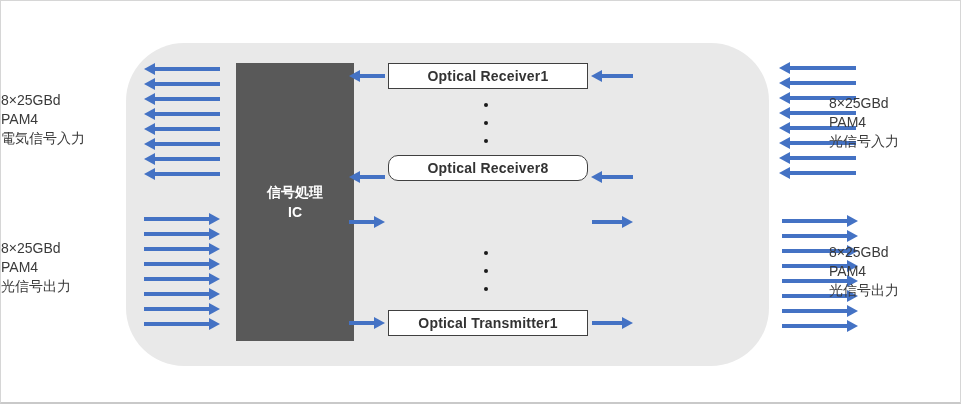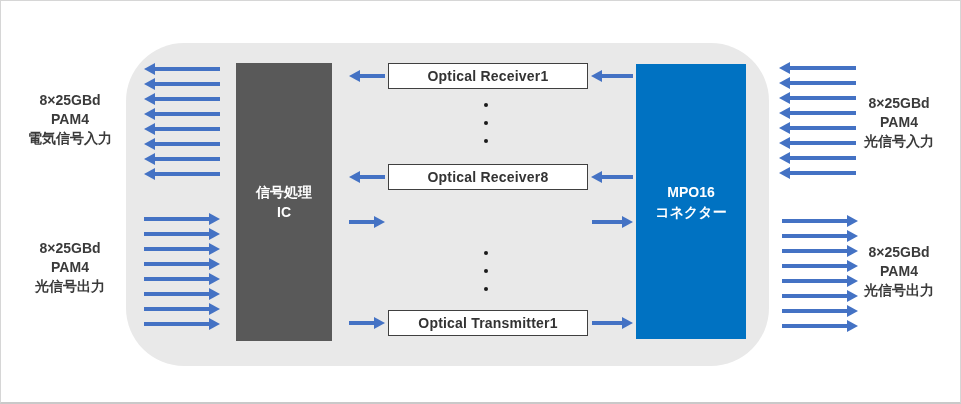--- a/index.html
+++ b/index.html
@@ -27,21 +27,21 @@
     position:absolute;
     left:125px;top:42px;width:643px;height:323px;
     background:var(--module-bg);
     border-radius:58px;
   }
   .chipbox{
     position:absolute;
     display:flex;flex-direction:column;align-items:center;justify-content:center;
     color:#ffffff;font-size:14px;font-weight:700;line-height:20px;text-align:center;
   }
-  .ic-box{left:235px;top:62px;width:96px;height:278px;background:var(--ic-bg);}
+  .ic-box{left:235px;top:62px;width:118px;height:278px;background:var(--ic-bg);}
   .mpo-box{left:635px;top:63px;width:110px;height:275px;background:var(--mpo-bg);}
   .obox{
     position:absolute;
     left:387px;width:200px;height:26px;
     background:#ffffff;
     border:1.5px solid var(--box-border);
     display:flex;align-items:center;justify-content:center;
     font-size:14px;font-weight:600;color:#333333;letter-spacing:0.2px;
   }
   .h-arrow{
@@ -55,47 +55,43 @@
   }
   .h-arrow.right::after{
     content:"";position:absolute;left:100%;top:50%;transform:translateY(-50%);
     width:0;height:0;
     border-top:6px solid transparent;border-bottom:6px solid transparent;
     border-left:11px solid var(--arrow);
   }
   .arrow-group{position:absolute;}
   .arrow-group .h-arrow{left:0;width:100%;}
   .side-label{
-    position:absolute;text-align:center;
-    font-size:14px;font-weight:700;line-height:19px;color:var(--label-text);
+    position:absolute;
+    font-size:14px;font-weight:400;line-height:19px;color:var(--label-text);
   }
   .dots{
     position:absolute;display:flex;flex-direction:column;gap:14px;align-items:center;
   }
   .dots .dot{width:4px;height:4px;border-radius:50%;background:#1a1a1a;}
 </style>
 </head>
 <body>
 
 <div class="canvas">
 
   <div class="module"></div>
 
   <div class="chipbox ic-box">
     <span>信号処理</span>
     <span>IC</span>
   </div>
 
-  <div class="chipbox mpo-box">
-    <span>MPO16</span>
-    <span>コネクター</span>
-  </div>
 
   <div class="obox" style="top:62px;">Optical Receiver1</div>
-  <div class="obox" style="top:163px;">Optical Receiver8</div>
+  <div class="obox" style="top:154px;border-radius:10px;">Optical Receiver8</div>
   <div class="obox" style="top:309px;">Optical Transmitter1</div>
 
   <div class="dots" style="left:483px;top:102px;">
     <div class="dot"></div>
     <div class="dot"></div>
     <div class="dot"></div>
   </div>
   <div class="dots" style="left:483px;top:250px;">
     <div class="dot"></div>
     <div class="dot"></div>

